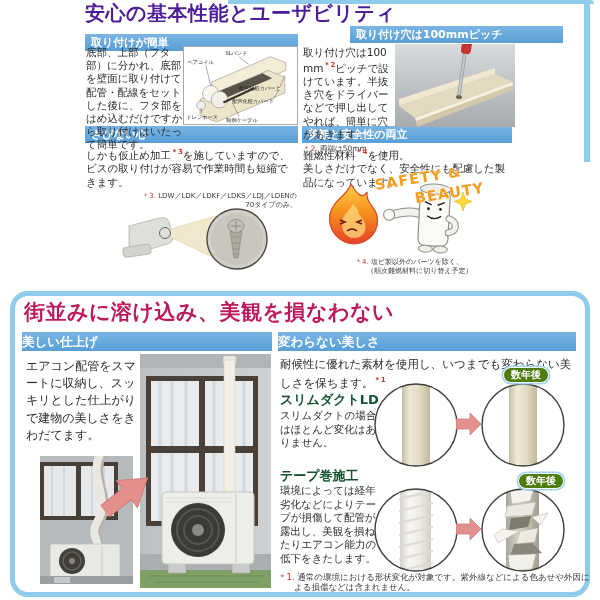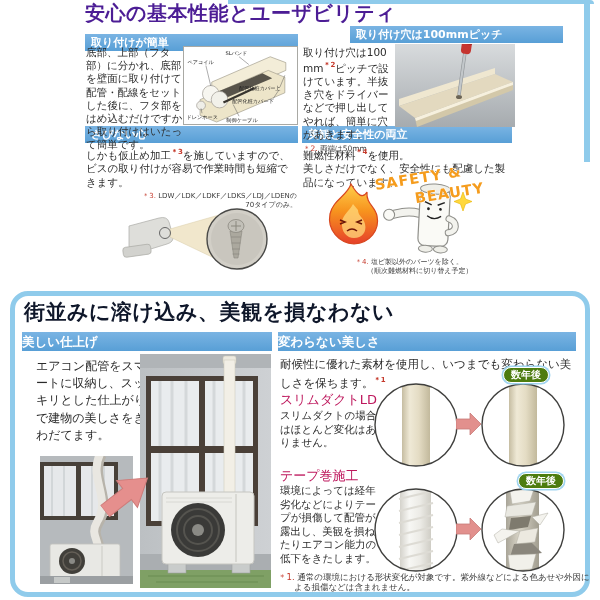--- a/index.html
+++ b/index.html
@@ -34,30 +34,30 @@
                  border:1px solid #a9a9a4;background:#fff;box-sizing:border-box;}
   .p2img{position:absolute;left:310px;top:42px;width:120px;height:83px;}
   .p3img{position:absolute;left:30px;top:204px;width:172px;height:66px;}
   .p4img{position:absolute;left:228px;top:166px;width:200px;height:90px;}
   .photo svg,.diagram-frame svg,.p4img svg,.circ svg,.arrow svg{display:block;}
 
   
   .bottom-box{position:absolute;left:10px;top:291px;width:580px;height:306px;box-sizing:border-box;
               border:5px solid #8fcbeb;border-radius:18px;background:#fff;}
   .bottom-title{position:absolute;left:9px;top:2px;margin:0;font-family:"DejaVu Serif","Liberation Serif",serif;
-                font-size:21px;font-weight:bold;color:#0f172a;letter-spacing:.5px;}
+                font-size:21px;font-weight:bold;color:#be185d;letter-spacing:.5px;}
   .hdr-lg{height:19px;line-height:19px;font-size:12.5px;}
   .blh{left:7px;top:36px;width:250px;}
   .brh{left:263px;top:36px;width:298px;}
-  .blt{position:absolute;left:21px;top:62px;width:110px;font-size:12px;line-height:17.2px;}
+  .blt{position:absolute;left:11px;top:62px;width:110px;font-size:12px;line-height:17.2px;}
   .big-photo{position:absolute;left:125px;top:58px;width:131px;height:234px;}
   .small-photo{position:absolute;left:25px;top:160px;width:93px;height:128px;}
   .arrow-diag{position:absolute;left:84px;top:178px;width:56px;height:40px;transform:rotate(-38deg);z-index:5;}
   .brt{position:absolute;left:265px;top:60px;width:294px;font-size:11.5px;line-height:16px;}
-  .blue-label{position:absolute;color:#be185d;font-weight:normal;font-size:13px;}
+  .blue-label{position:absolute;color:#14532d;font-weight:bold;font-size:13px;}
   .i1l{left:265px;top:95px;} .i2l{left:265px;top:171px;}
   .i1b{position:absolute;left:265px;top:113px;width:97px;line-height:13.5px;}
   .i2b{position:absolute;left:265px;top:188px;width:97px;line-height:13.5px;}
   .circ{position:absolute;width:86px;height:86px;}
   .c1a{left:358px;top:86px;} .c1b{left:465px;top:86px;}
   .c2a{left:358px;top:191px;} .c2b{left:465px;top:191px;}
   .arrow-sm{position:absolute;width:26px;height:24px;}
   .a1{left:441px;top:116px;} .a2{left:441px;top:221px;}
   .badge{position:absolute;background:#4d7c0f;color:#fff;font-size:10px;font-weight:bold;
          line-height:14px;padding:0 7px;border-radius:9px;border:1.5px solid #fff;

